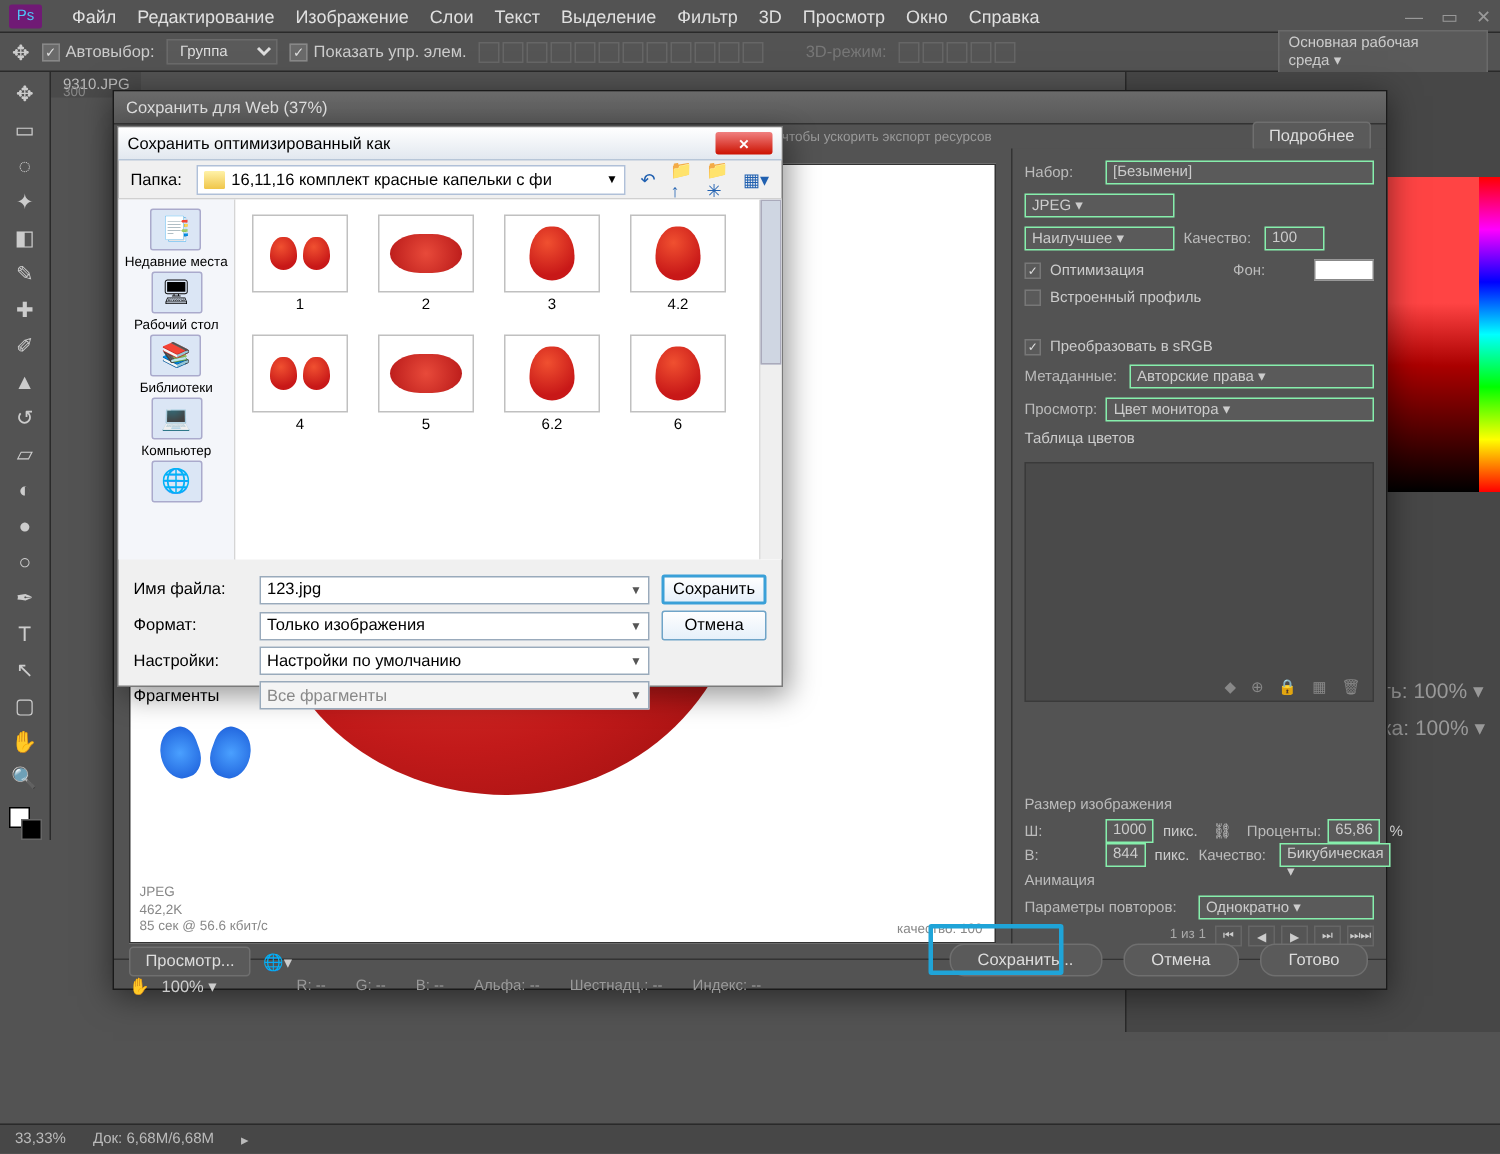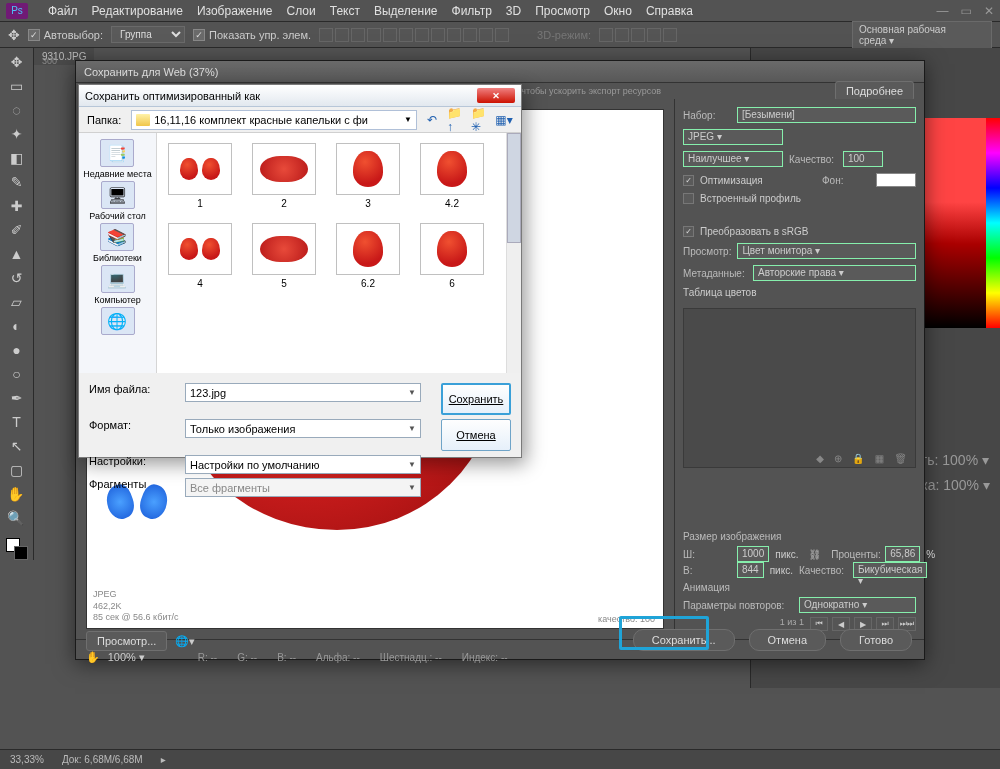--- a/index.html
+++ b/index.html
@@ -81,25 +81,25 @@
 .thumbs{display:flex;flex-wrap:wrap;gap:14px 18px;align-content:flex-start;}
 .thumb{width:66px;display:flex;flex-direction:column;align-items:center;gap:3px;}
 .thumb .img{width:64px;height:52px;background:#fff;border:1px solid #c0c0c0;display:flex;align-items:center;justify-content:center;overflow:hidden;position:relative;}
 .thumb .img .drop{width:30px;height:36px;background:radial-gradient(circle at 40% 30%,#f05030,#c81818 70%);border-radius:50% 50% 55% 55% / 60% 60% 45% 45%;}
 .thumb .img .drop.sm{width:18px;height:22px;}
 .thumb .img .ear{display:flex;gap:4px;justify-content:center;}
 .thumb .cap{font-size:10px;}
 .win-files .scroll{position:absolute;right:0;top:0;width:15px;height:100%;background:#efefef;border-left:1px solid #ddd;}
 .win-files .scroll .th{position:absolute;top:0;width:100%;height:110px;background:#cfd6e2;border:1px solid #aab;}
 .win-form{padding:6px 10px;}
-.win-form .r{display:flex;gap:20px;margin:4px 0;}
+.win-form .r{display:flex;align-items:center;gap:8px;margin:4px 0;}
 .win-form .r label{width:76px;text-align:left;}
 .win-form .r .fld{flex:1;border:1px solid #9ab;background:#fff;padding:2px 4px;height:19px;display:flex;align-items:center;justify-content:space-between;}
 .win-form .r .fld .arr{color:#555;font-size:8px;}
-.win-form .r .btn{width:70px;height:32px;border:1px solid #6fa4c8;background:linear-gradient(#fefefe,#e6f0fa);border-radius:2px;display:flex;align-items:center;justify-content:center;font-size:11px;text-decoration:underline;}
+.win-form .r .btn{width:70px;height:20px;border:1px solid #6fa4c8;background:linear-gradient(#fefefe,#e6f0fa);border-radius:2px;display:flex;align-items:center;justify-content:center;font-size:11px;}
 .win-form .r .btn.hl{border:2px solid #3aa0d8;}
 .win-form .r .sep{width:70px;}
 .iconrow{color:#2060b0;}
 </style>
 </head>
 <body>
 
 <div class="topbar">
   <div class="ps">Ps</div>
   <div class="menu">
@@ -249,26 +249,26 @@
       <div class="sfw-chk">
           <span class="cb"></span>
           <span>Встроенный профиль</span>
         </div>
       <div style="height:10px;"></div>
       <div class="sfw-chk">
           <span class="cb">✓</span>
           <span>Преобразовать в sRGB</span>
         </div>
       <div class="sfw-row">
+          <label style="min-width:64px;">Метаданные:</label>
+          <div class="sel"><span>Авторские права</span> ▾</div>
+        </div>
+      <div class="sfw-row">
           <label>Просмотр:</label>
           <div class="sel"><span>Цвет монитора</span> ▾</div>
-        </div>
-      <div class="sfw-row">
-          <label style="min-width:64px;">Метаданные:</label>
-          <div class="sel"><span>Авторские права</span> ▾</div>
         </div>
       <div class="hdr">Таблица цветов</div>
       <div class="color-table">
           <div class="icons">
             <span>◆</span>
             <span>⊕</span>
             <span>🔒</span>
             <span>▦</span>
             <span>🗑</span>
           </div>

